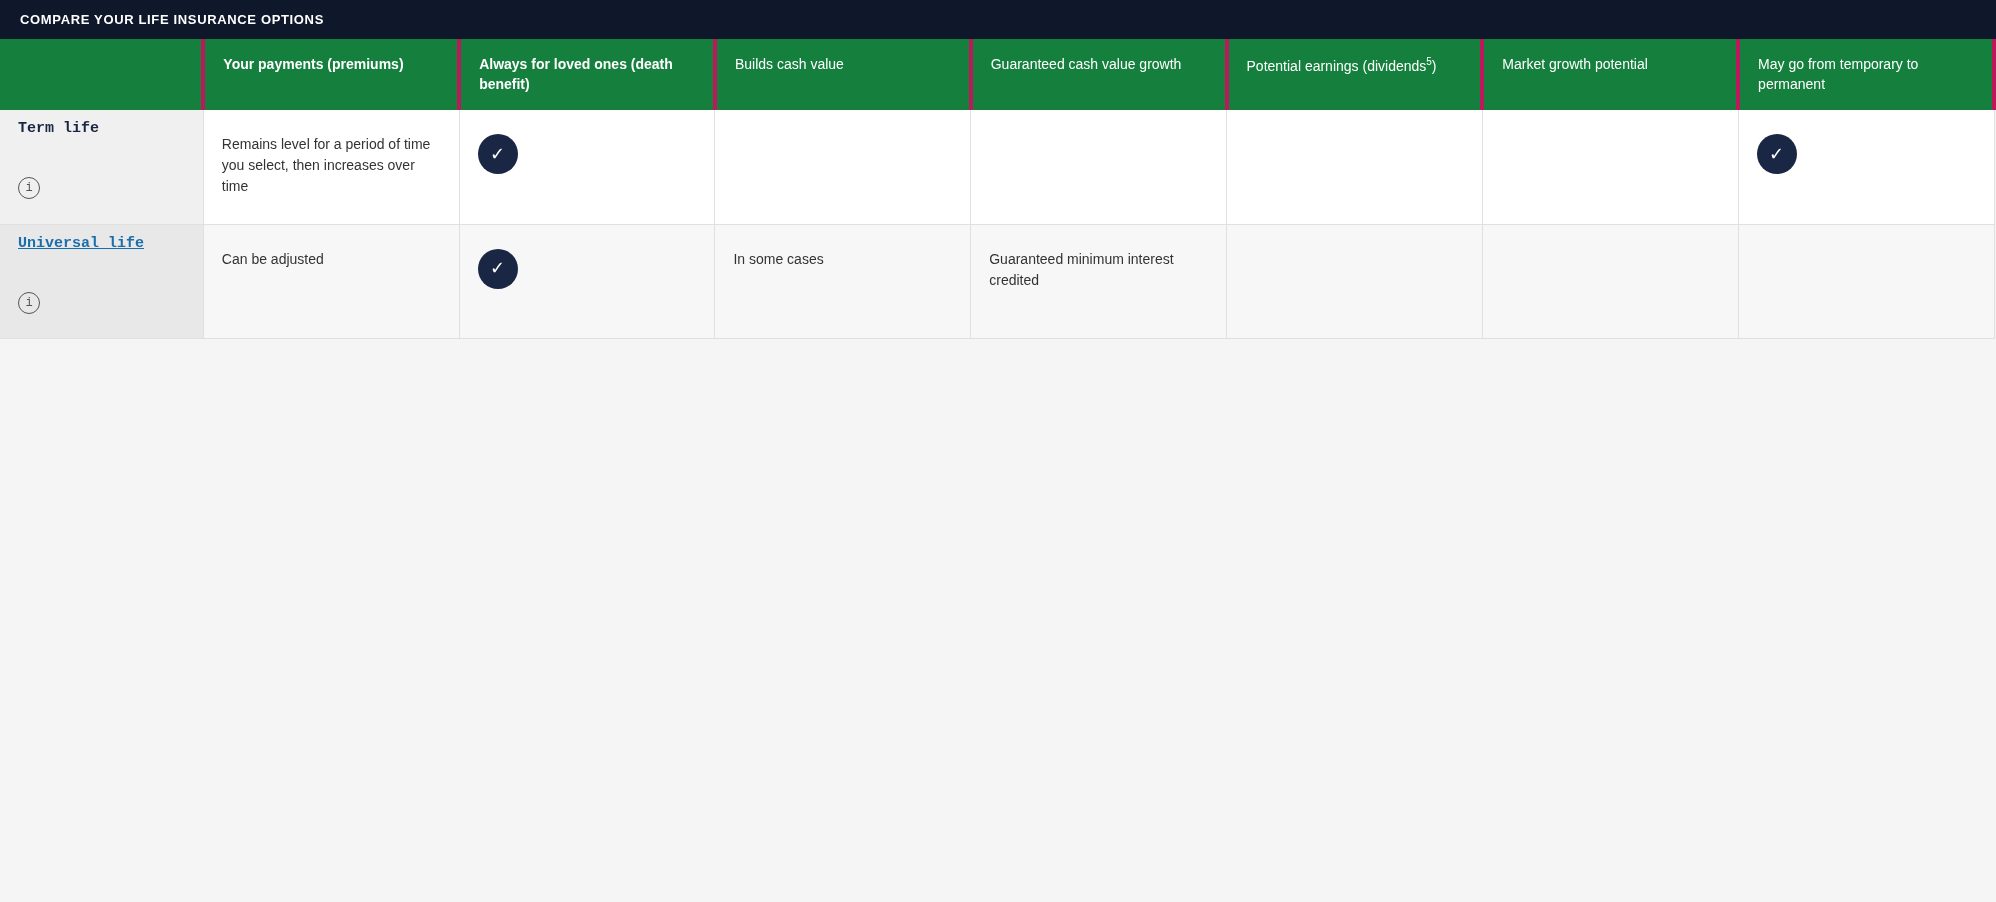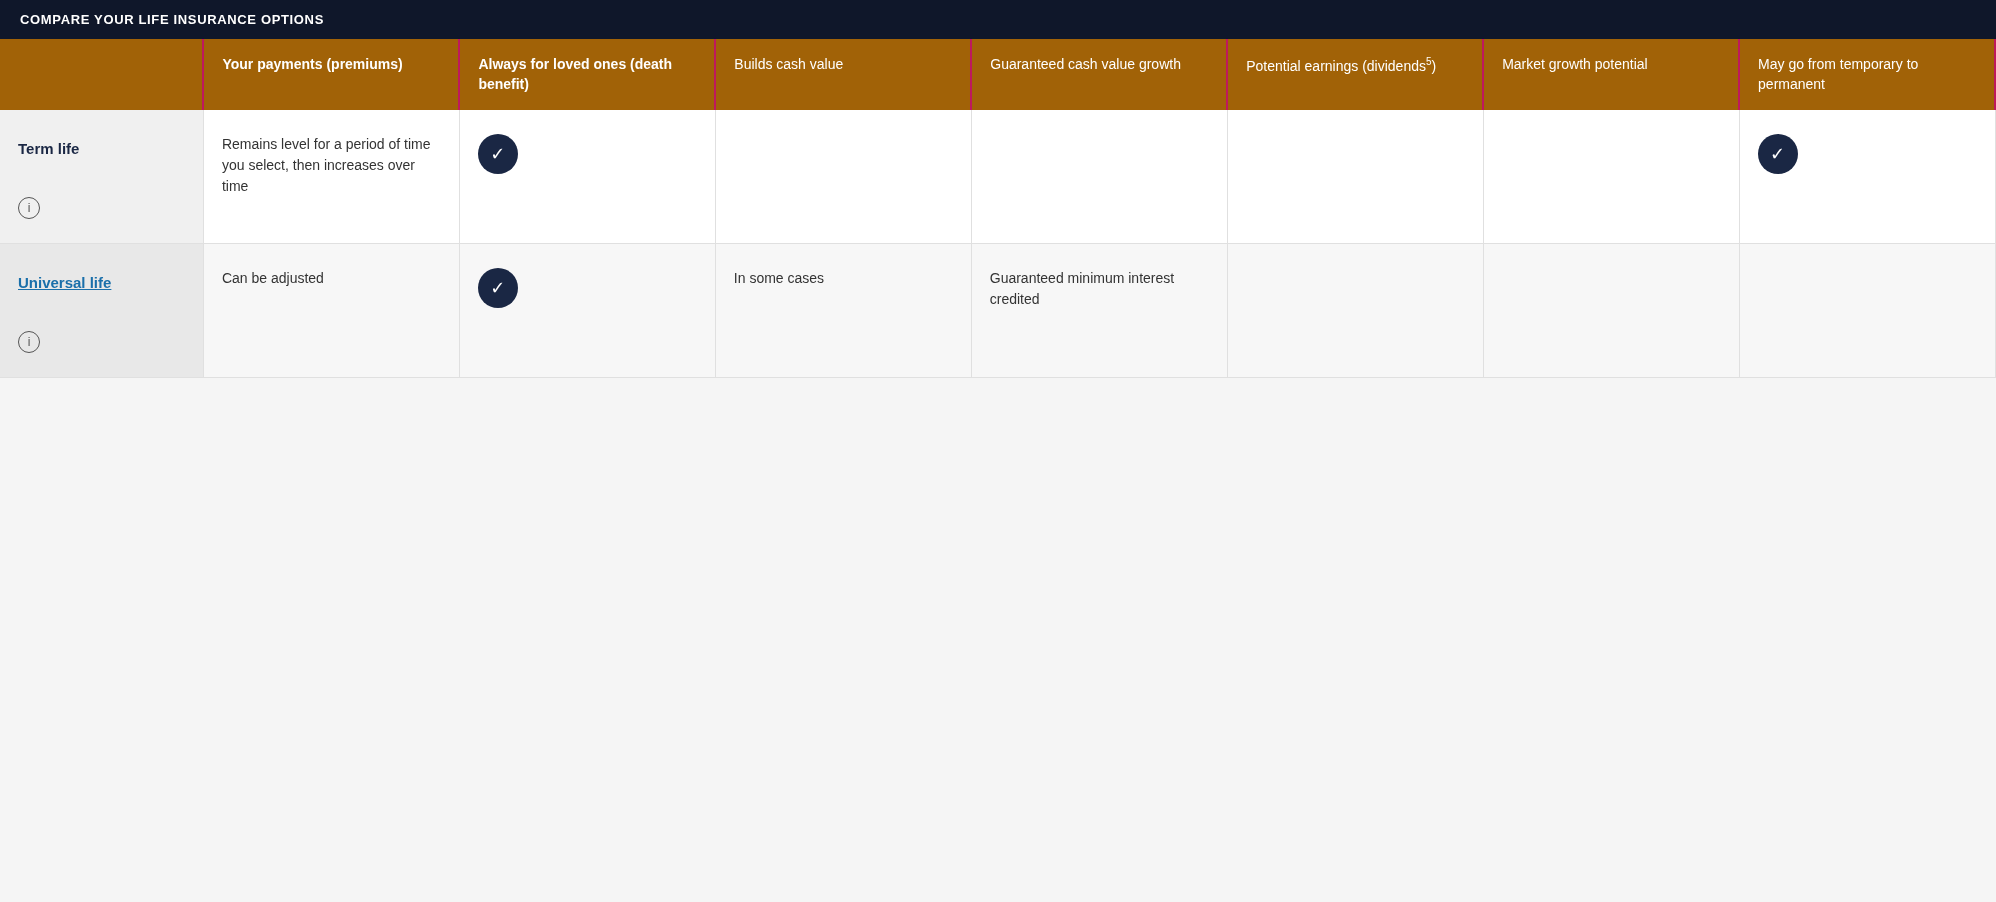--- a/index.html
+++ b/index.html
@@ -16,28 +16,28 @@
       letter-spacing: 0.05em;
       text-transform: uppercase;
     }
 
     .compare-table {
       width: 100%;
       border-collapse: collapse;
     }
 
     .compare-table th {
-      background: #a16207;
+      background: #15803d;
       color: white;
       padding: 16px 18px;
       text-align: left;
       font-weight: 600;
       font-size: 14px;
       vertical-align: top;
-      border-right: 2px solid #be185d;
+      border-right: 4px solid #be185d;
       line-height: 1.4;
     }
 
     .compare-table th:first-child {
       width: 155px;
     }
 
     .compare-table th:nth-child(2) {
       width: 195px;
       font-weight: 700;
@@ -59,21 +59,22 @@
       line-height: 1.5;
     }
 
     .compare-table tr:nth-child(even) td {
       background: #f7f7f7;
     }
 
     .compare-table td:first-child {
       background: #f0f0f0;
       font-size: 15px;
-      padding-top: 28px;
+      padding-top: 8px;
+      font-family: Liberation Mono, monospace;
     }
 
     .compare-table tr:nth-child(even) td:first-child {
       background: #e8e8e8;
     }
 
     .row-label {
       font-size: 15px;
       font-weight: 600;
       color: #1a2744;

